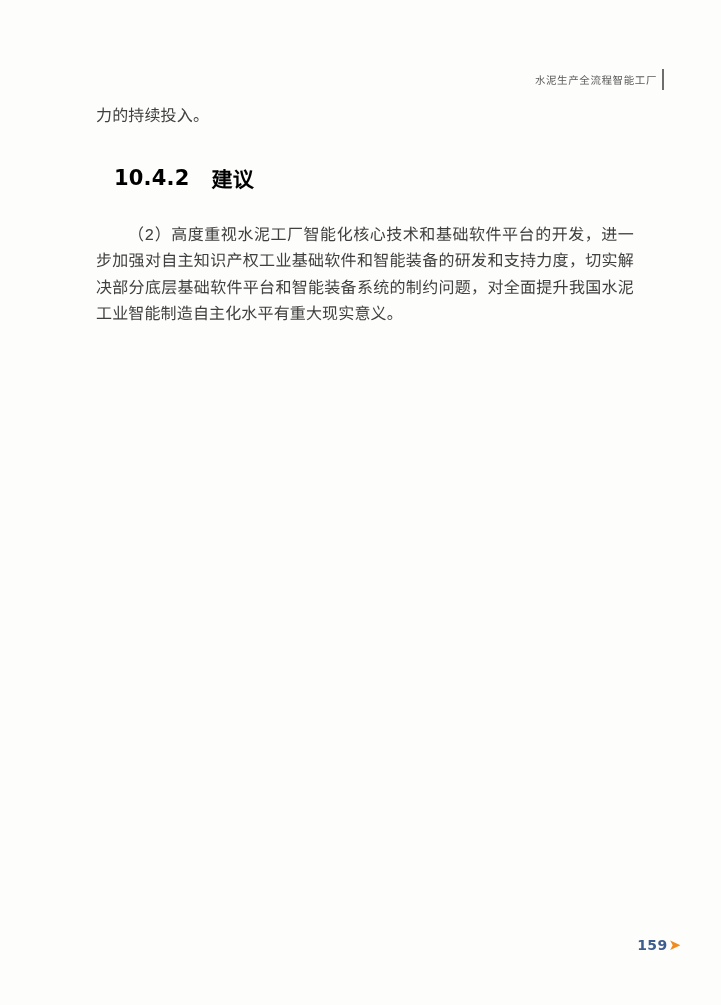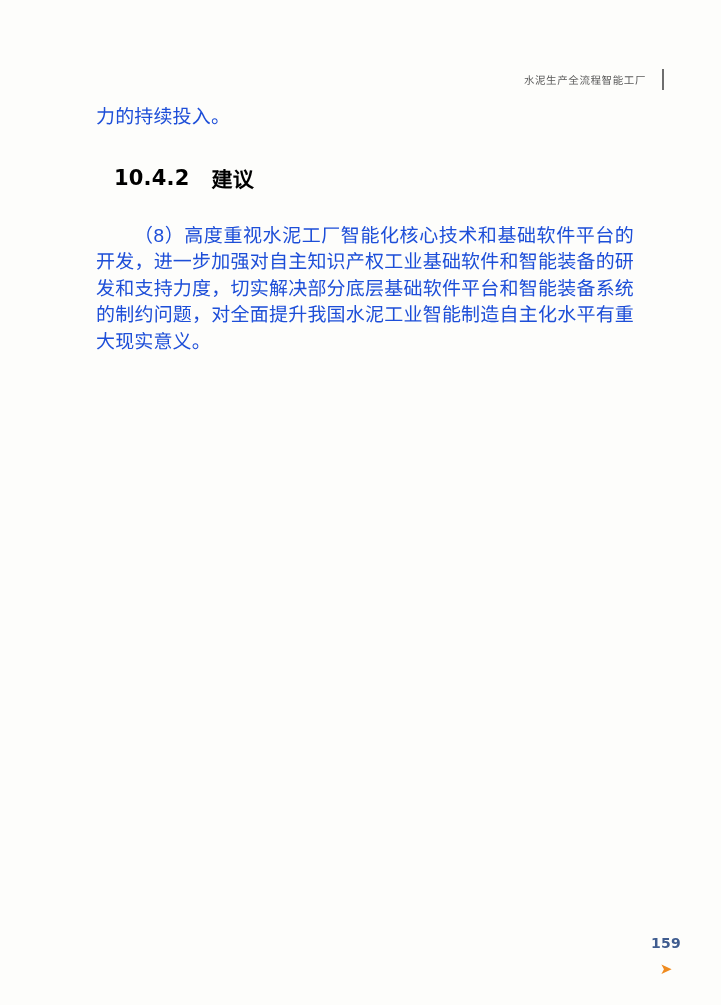--- a/index.html
+++ b/index.html
@@ -21,21 +21,21 @@
     background: #fdfdfb;
   }
 
   
   .running-header {
     position: absolute;
     top: 68px;
     right: 57px;
     display: flex;
     align-items: center;
-    gap: 16px;
+    gap: 5px;
     height: 22px;
   }
   .running-header .rh-text {
     font-size: 10.5px;
     color: #5b5b5b;
     letter-spacing: 0.6px;
     font-family: "DejaVu Sans", "Liberation Sans", sans-serif;
     white-space: nowrap;
   }
   .running-header .rh-rule {
@@ -48,24 +48,24 @@
   
   .content {
     position: absolute;
     left: 96px;
     top: 104px;
     width: 538px;
   }
 
   .body-line,
   .para {
-    font-family: Liberation Sans, sans-serif;
-    font-size: 19px;
+    font-family: Liberation Mono, monospace;
+    font-size: 16px;
     line-height: 26.6px;
-    color: #1d4ed8;
+    color: #404040;
     text-align: justify;
     text-justify: inter-character;
     margin: 0;
     letter-spacing: 0.15px;
   }
 
   .body-line {
     margin-bottom: 31px;
   }
 
@@ -96,23 +96,22 @@
     padding-left: 18px;
   }
 
   
   .folio {
     position: absolute;
     right: 40px;
     bottom: 50px;
     display: flex;
     align-items: center;
-    gap: 11px;
+    gap: 1px;
     height: 20px;
-    flex-direction: column;
   }
   .folio .folio-num {
     font-family: "DejaVu Sans", "Liberation Sans", sans-serif;
     font-size: 14px;
     font-weight: 700;
     color: #3f5c8f;
     letter-spacing: 0.3px;
   }
   .folio .folio-chevron {
     font-family: "DejaVu Sans", "Liberation Sans", sans-serif;
@@ -138,21 +137,21 @@
 
     <p class="body-line">力的持续投入。</p>
 
     <div class="heading-wrap">
       <h2 class="section-heading">
         <span class="sh-num">10.4.2</span>
         <span class="sh-title">建议</span>
       </h2>
     </div>
 
-    <p class="para">（8）高度重视水泥工厂智能化核心技术和基础软件平台的开发，进一步加强对自主知识产权工业基础软件和智能装备的研发和支持力度，切实解决部分底层基础软件平台和智能装备系统的制约问题，对全面提升我国水泥工业智能制造自主化水平有重大现实意义。</p>
+    <p class="para">（2）高度重视水泥工厂智能化核心技术和基础软件平台的开发，进一步加强对自主知识产权工业基础软件和智能装备的研发和支持力度，切实解决部分底层基础软件平台和智能装备系统的制约问题，对全面提升我国水泥工业智能制造自主化水平有重大现实意义。</p>
 
   </div>
 
   <div class="folio">
     <span class="folio-num">159</span>
     <span class="folio-chevron">➤</span>
   </div>
 
 </div>
 

